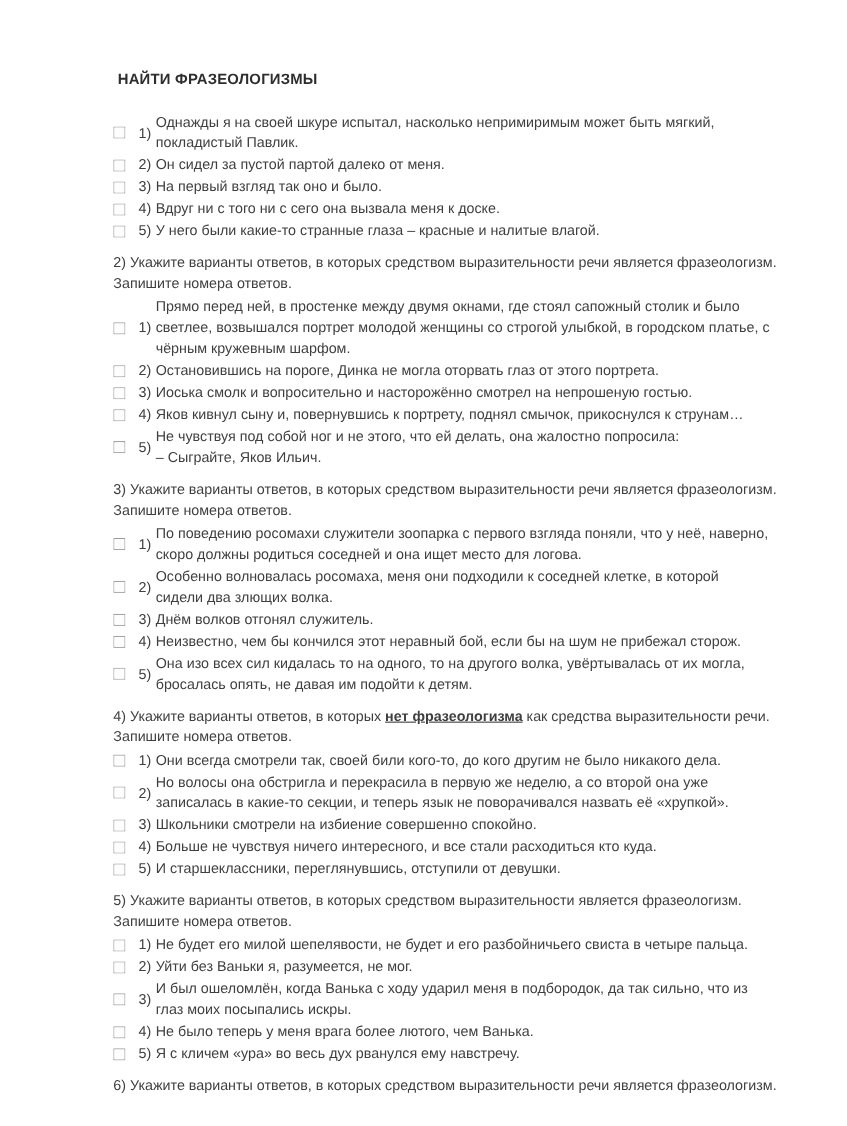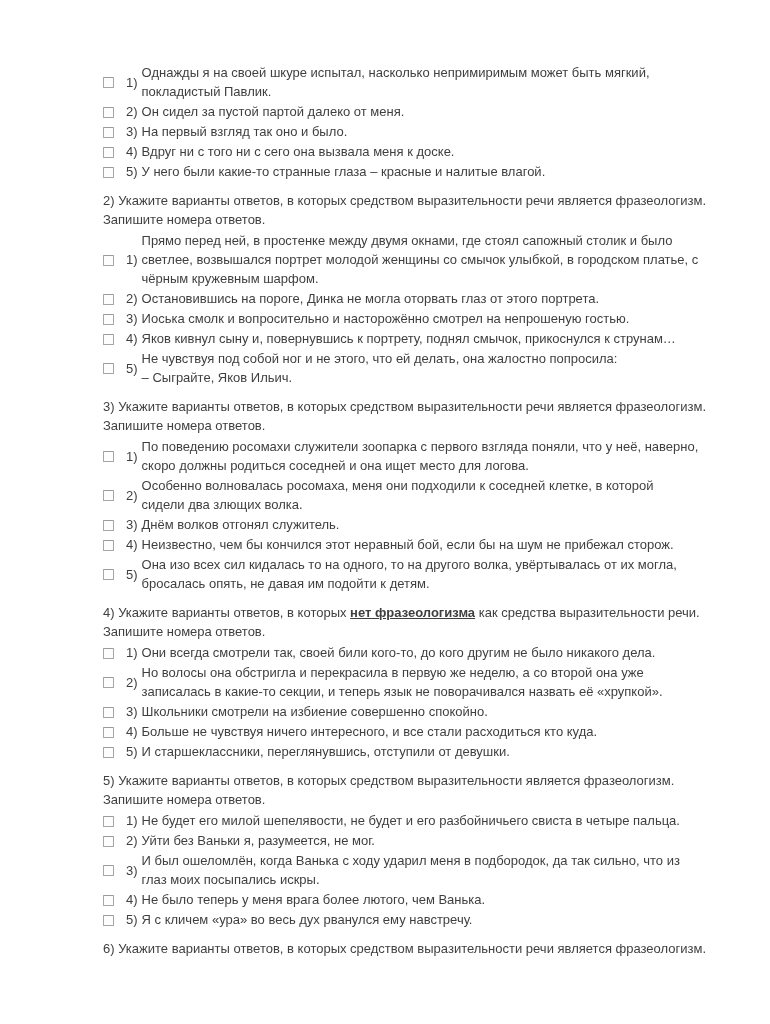--- a/index.html
+++ b/index.html
@@ -35,20 +35,21 @@
     margin-top:1px;
   }
   .num { flex:none; margin-right:4px; }
   .txt { white-space:pre-wrap; flex:1; min-width:0; }
 </style>
 </head>
 <body>
 
 <div class="page">
 
+  <h1 class="title">НАЙТИ ФРАЗЕОЛОГИЗМЫ</h1>
 
   <section class="question">
     <div class="options">
       <div class="option">
         <span class="cb"></span>
         <span class="num">1)</span>
         <span class="txt">Однажды я на своей шкуре испытал, насколько непримиримым может быть мягкий,
 покладистый Павлик.</span>
       </div>
       <div class="option">
@@ -75,21 +76,21 @@
   </section>
 
   <section class="question">
     <p class="q-header"><span>2) Укажите варианты ответов, в которых средством выразительности речи является фразеологизм.
 Запишите номера ответов.</span><span class="emph"></span><span></span></p>
     <div class="options">
       <div class="option">
         <span class="cb"></span>
         <span class="num">1)</span>
         <span class="txt">Прямо перед ней, в простенке между двумя окнами, где стоял сапожный столик и было
-светлее, возвышался портрет молодой женщины со смычок улыбкой, в городском платье, с
+светлее, возвышался портрет молодой женщины со строгой улыбкой, в городском платье, с
 чёрным кружевным шарфом.</span>
       </div>
       <div class="option">
         <span class="cb"></span>
         <span class="num">2)</span>
         <span class="txt">Остановившись на пороге, Динка не могла оторвать глаз от этого портрета.</span>
       </div>
       <div class="option">
         <span class="cb"></span>
         <span class="num">3)</span>

